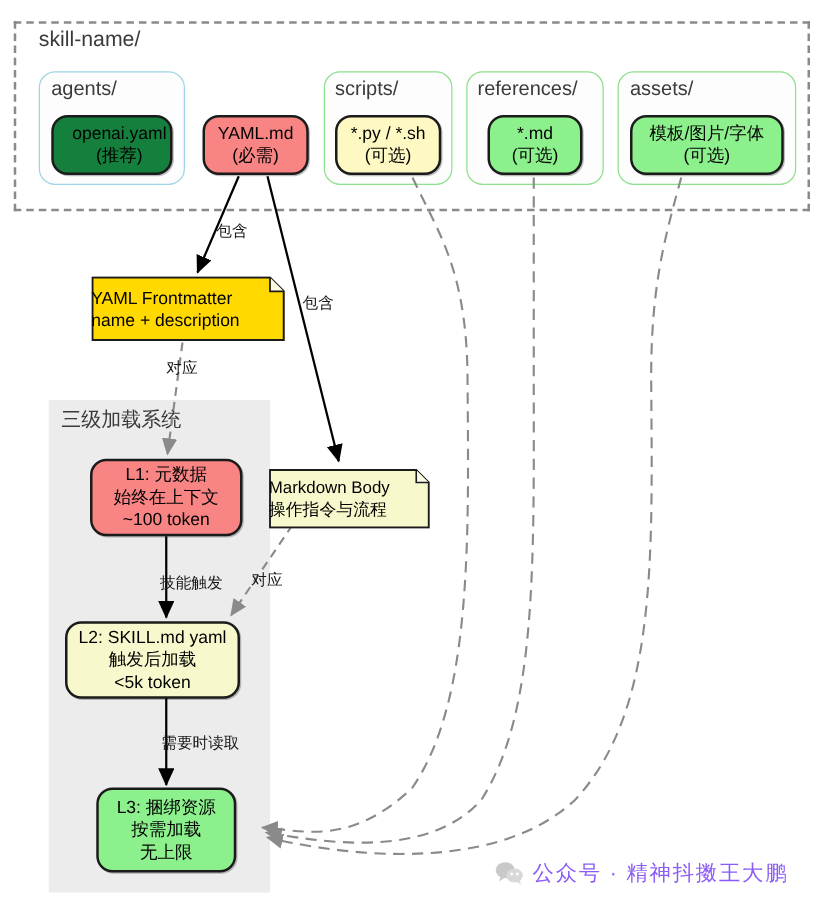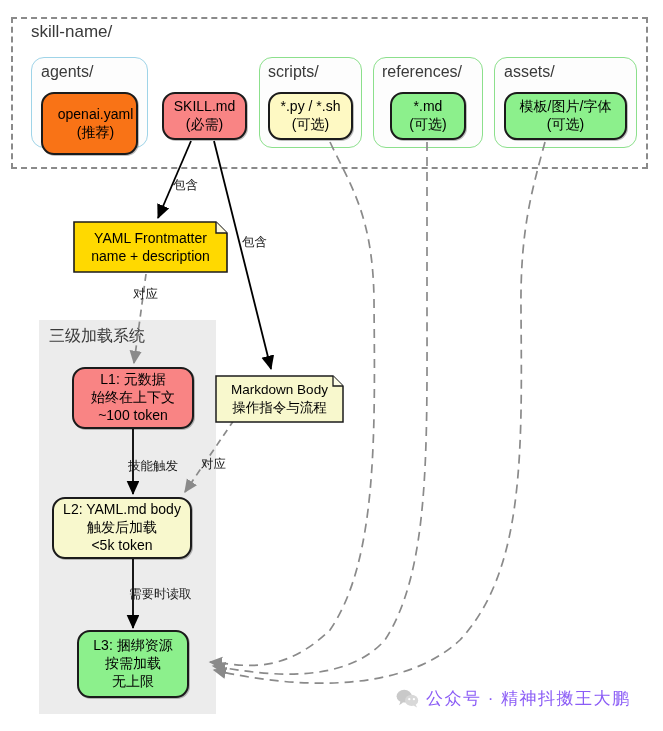--- a/index.html
+++ b/index.html
@@ -67,21 +67,21 @@
   .panel-title {
     position: absolute;
     color: #3a3a3a;
     white-space: nowrap;
   }
   .note-node {
     position: absolute;
     box-sizing: border-box;
     display: flex;
     flex-direction: column;
-    align-items: center;
+    align-items: flex-start;
     justify-content: center;
     text-align: center;
     color: #000000;
     line-height: 1.3;
     white-space: nowrap;
   }
   .edge-label {
     position: absolute;
     color: #181818;
     white-space: nowrap;
@@ -103,27 +103,27 @@
 </head>
 <body>
 
 <div id="stage">
 
   <div class="dashed-container" style="left:11px; top:17px; width:637px; height:152px;"></div>
   <div class="group-label" style="left:31px; top:22px; font-size:17px;">skill-name/</div>
 
   <div class="group-box" style="left:31px; top:57px; width:117px; height:91px; border:1.6px solid #9fd4e8;"></div>
   <div class="group-label" style="left:41px; top:63px; font-size:16px;">agents/</div>
-  <div class="node rounded-node" style="left:41px; top:92px; width:97px; height:63px; background:#f97316; font-size:14px;padding-left:12px;">
+  <div class="node rounded-node" style="left:41px; top:92px; width:97px; height:48px; background:#15803d; font-size:14px;padding-left:12px;">
     <span>openai.yaml</span>
     <span>(推荐)</span>
   </div>
 
   <div class="node rounded-node" style="left:162px; top:92px; width:85px; height:48px; background:#f98484; font-size:14px;">
-    <span>SKILL.md</span>
+    <span>YAML.md</span>
     <span>(必需)</span>
   </div>
 
   <div class="group-box" style="left:259px; top:57px; width:103px; height:91px; border:1.6px solid #8ce08c;"></div>
   <div class="group-label" style="left:268px; top:63px; font-size:16px;">scripts/</div>
   <div class="node rounded-node" style="left:268px; top:92px; width:85px; height:48px; background:#fef9c3; font-size:14px;">
     <span>*.py / *.sh</span>
     <span>(可选)</span>
   </div>
 
@@ -195,21 +195,21 @@
     </div>
   </div>
 
   <div class="node rounded-node" style="left:72px; top:367px; width:122px; height:62px; background:#f98484; font-size:14px;">
     <span>L1: 元数据</span>
     <span>始终在上下文</span>
     <span>~100 token</span>
   </div>
 
   <div class="node rounded-node" style="left:52px; top:497px; width:140px; height:62px; background:#f8f8cd; font-size:14px;">
-    <span>L2: YAML.md body</span>
+    <span>L2: SKILL.md yaml</span>
     <span>触发后加载</span>
     <span>&lt;5k token</span>
   </div>
 
   <div class="node rounded-node" style="left:77px; top:630px; width:112px; height:68px; background:#8cf08c; font-size:14px;">
     <span>L3: 捆绑资源</span>
     <span>按需加载</span>
     <span>无上限</span>
   </div>
 

